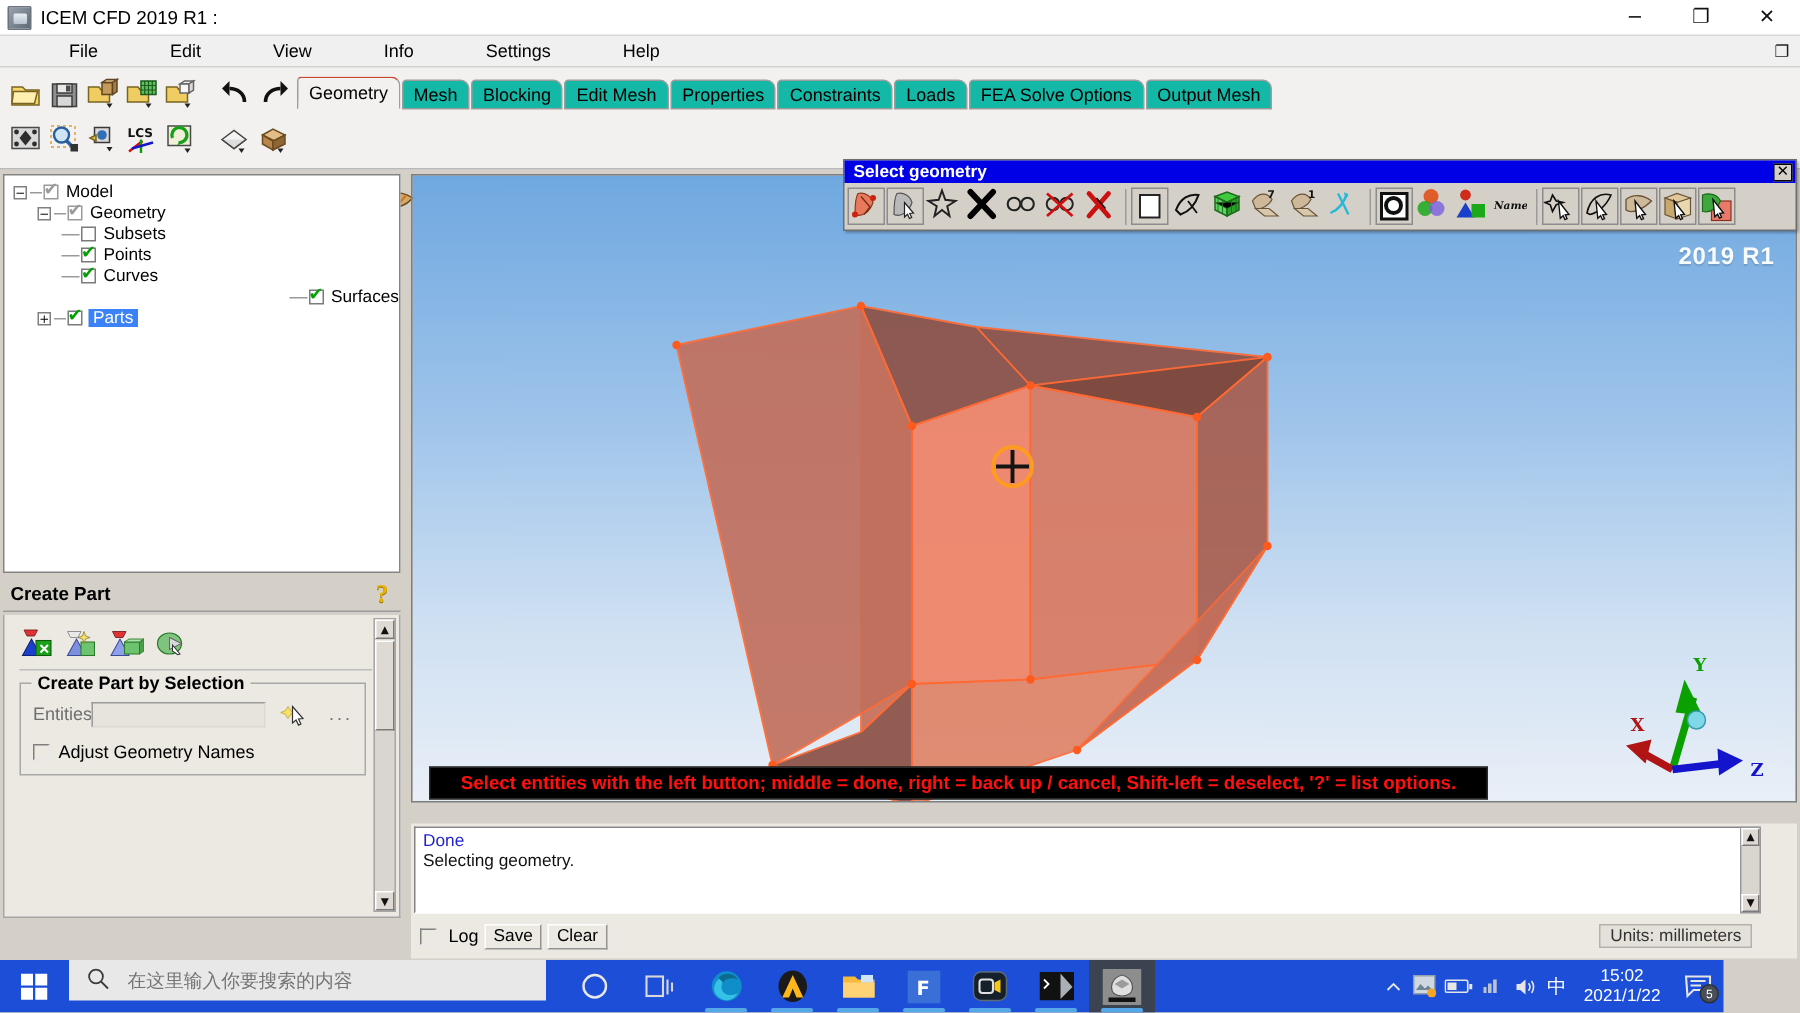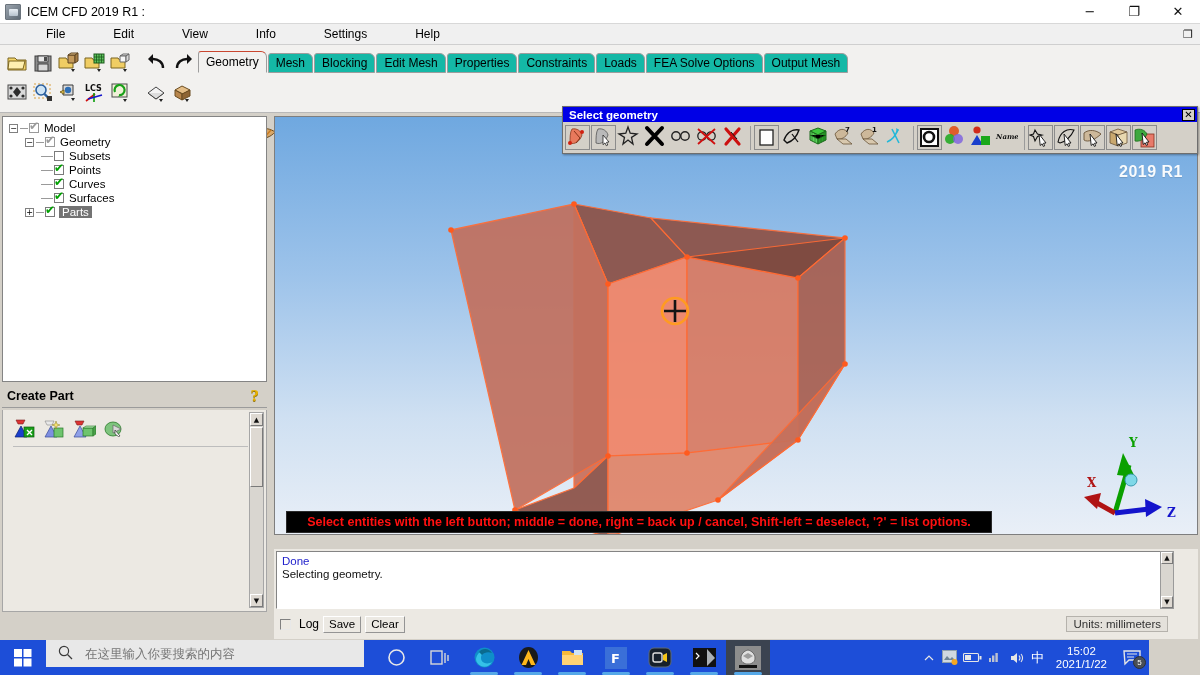--- a/index.html
+++ b/index.html
@@ -105,21 +105,21 @@
   .cbx.checked:after{
     content:"✔"; position:absolute; left:-1px; top:-5px;
     color:#00a000; font-size:12px; font-family:"DejaVu Sans", sans-serif;
   }
   .cbx.gray{ border-color:#9a9a9a; }
   .cbx.gray:after{
     content:"✔"; position:absolute; left:-1px; top:-5px;
     color:#9a9a9a; font-size:12px; font-family:"DejaVu Sans", sans-serif;
   }
   .tlabel{ padding-left:1px; }
-  .tlabel.sel{ background:#737373; color:#fff; padding:0 3px; }
+  .tlabel.sel{ background:#3b82f6; color:#fff; padding:0 3px; }
 
   .create-part-hdr{
     position:absolute; left:2px; top:384px; width:265px; height:24px;
     border-bottom:1px solid #9b9b9b;
     display:flex; align-items:center;
   }
   .cp-title{ font-weight:bold; font-size:12.5px; margin-left:5px; color:#000; }
   .help-q{
     margin-left:auto; margin-right:8px; color:#e8b200; font-weight:bold;
     font-size:17px; font-family:"Liberation Serif", serif; text-shadow:0 1px 0 #8a6a00;
@@ -581,21 +581,21 @@
         <span class="cbx checked"></span>
         <span class="tlabel">Points</span>
       </div>
 
       <div class="tnode" style="padding-left:32px;">
         <span class="tline" style="width:12px;"></span>
         <span class="cbx checked"></span>
         <span class="tlabel">Curves</span>
       </div>
 
-      <div class="tnode" style="padding-left:32px;">
+      <div class="tnode" style="padding-left:32px;justify-content:flex-end;">
         <span class="tline" style="width:12px;"></span>
         <span class="cbx checked"></span>
         <span class="tlabel">Surfaces</span>
       </div>
 
       <div class="tnode" style="padding-left:16px;">
         <span class="expander">+</span>
         <span class="tline"></span>
         <span class="cbx checked"></span>
         <span class="tlabel sel">Parts</span>
@@ -639,20 +639,40 @@
         <svg width="24" height="24" viewBox="0 0 24 24">
           <path d="M3 12a8 7 0 1 1 16 0 8 7 0 1 1-16 0z" fill="#7ec47e" stroke="#2a7a2a" stroke-width=".8"></path>
           <path d="M11 8l8 4-8 4z" fill="#d8d8d8" stroke="#666" stroke-width=".7"></path>
           <path d="M13 13l5 6-1.5.5L13 17z" fill="#fff" stroke="#333" stroke-width=".7"></path>
         </svg>
       </div>
     </div>
 
     <div class="cp-rule"></div>
 
+    <div class="group">
+      <div class="group-legend">Create Part by Selection</div>
+
+      <div class="frow">
+        <div class="flabel">Entities</div>
+        <input class="ftext" readonly="" value="" style="">
+        <div class="pick-icon">
+          <svg width="20" height="18" viewBox="0 0 20 18">
+            <path d="M3 2l2 3 3 1-3 1-2 3-2-3-3-1 3-1z" fill="#f6e268" stroke="#b89c20" stroke-width=".5" transform="translate(2,2)"></path>
+            <path d="M8 4l7 8-3 .3 1.6 3.4-1.6.7-1.6-3.4-2.4 2z" fill="#fff" stroke="#333" stroke-width=".8"></path>
+          </svg>
+        </div>
+        <div class="dots">...</div>
+      </div>
+
+      <div class="chkrow">
+        <span class="sqchk"></span>
+        <span>Adjust Geometry Names</span>
+      </div>
+    </div>
 
     <div class="panel-scroll">
       <div class="ps-btn top">▲</div>
       <div class="ps-thumb"></div>
       <div class="ps-btn bot">▼</div>
     </div>
   </div>
 
 
   <div class="viewport">

